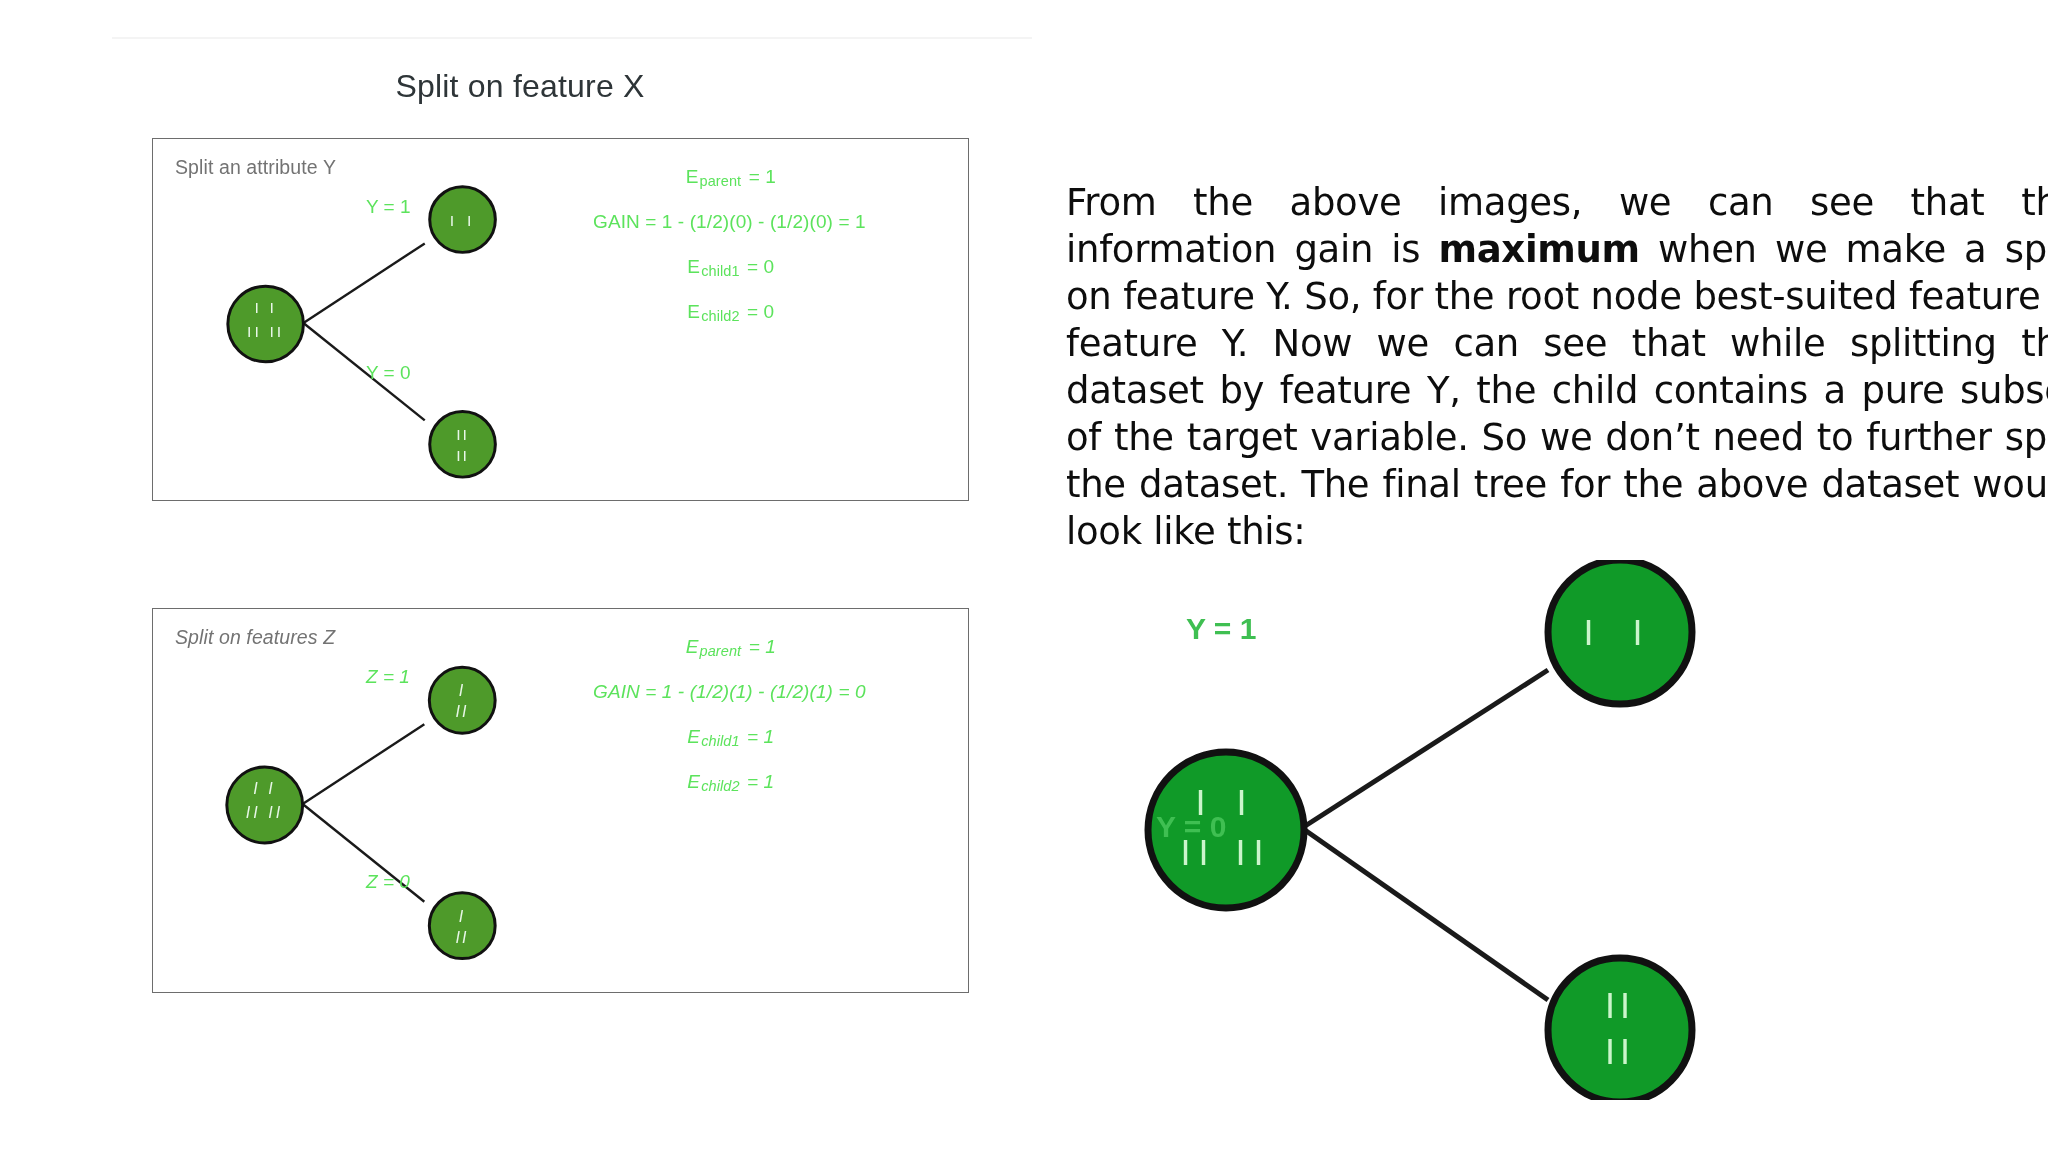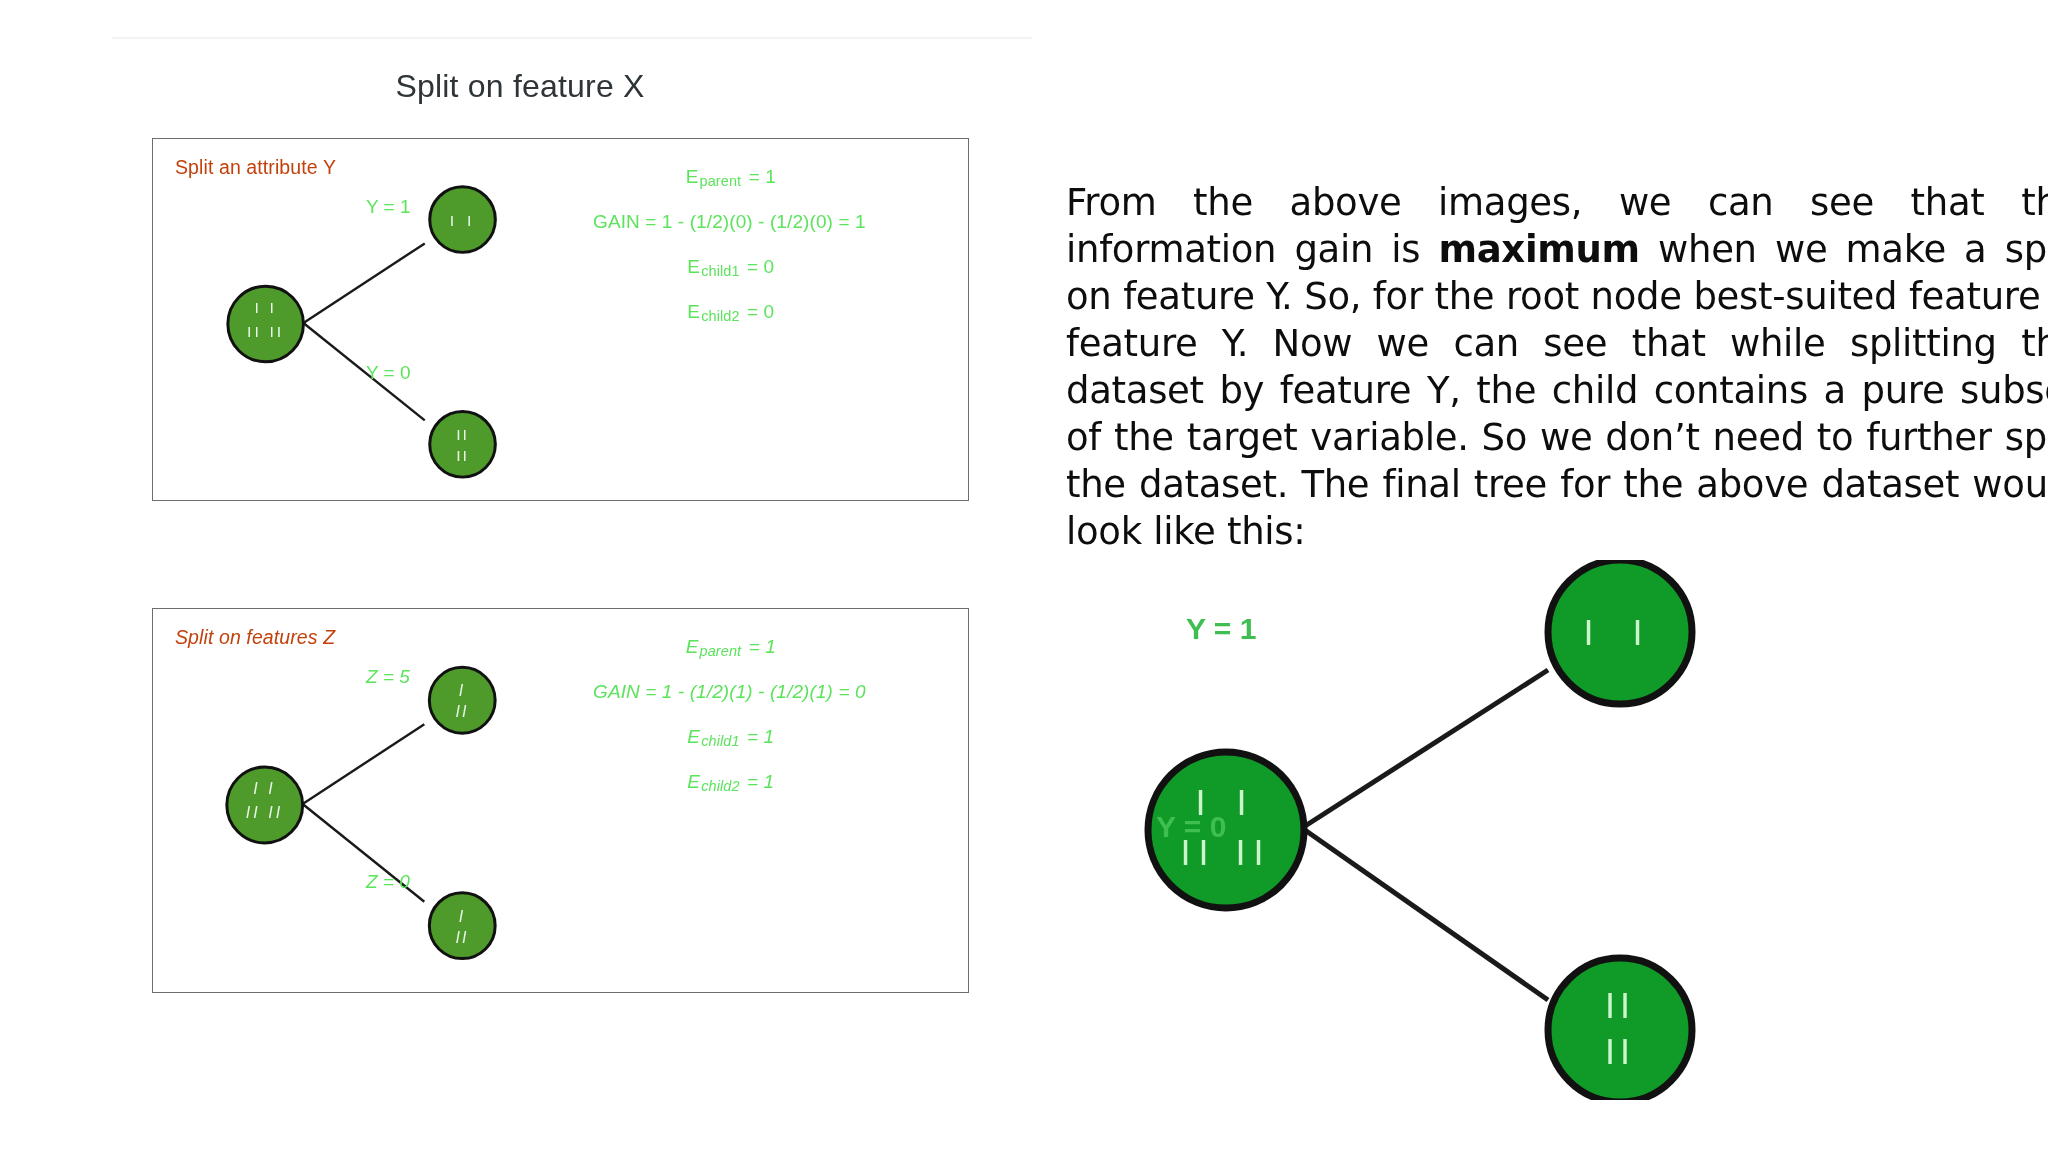--- a/index.html
+++ b/index.html
@@ -39,21 +39,21 @@
     position:absolute;left:152px;width:817px;
     border:1.5px solid #6d6d6d;
     background:#ffffff;
     box-sizing:border-box;
   }
   #panel-1{top:138px;height:363px;}
   #panel-2{top:608px;height:385px;font-style:italic;}
 
   .panel-label{
     position:absolute;left:22px;top:17px;
-    color:#c2410c;
+    color:#737373;
     font-size:19.5px;
     letter-spacing:.1px;
     white-space:nowrap;
     text-align:center;
   }
 
   .panel-svg{position:absolute;left:0;top:0;width:100%;height:100%;}
 
   .formula-block{
     position:absolute;
@@ -164,21 +164,21 @@
           <text x="310" y="98" fill="#e8f7e8" font-size="15" font-family="DejaVu Sans, sans-serif" text-anchor="middle" letter-spacing="2">II</text>
         </g>
 
         <g>
           <ellipse cx="310" cy="307" rx="33" ry="33" fill="#4E9A2A" stroke="#111111" stroke-width="3"></ellipse>
           <text x="310" y="303" fill="#e8f7e8" font-size="15" font-family="DejaVu Sans, sans-serif" text-anchor="middle" letter-spacing="2">I</text>
           <text x="310" y="324" fill="#e8f7e8" font-size="15" font-family="DejaVu Sans, sans-serif" text-anchor="middle" letter-spacing="2">II</text>
         </g>
       </svg>
 
-      <div style="position:absolute;left:213px;top:57px;color:#5ce35c;font-size:19px;white-space:nowrap;">Z = 5</div>
+      <div style="position:absolute;left:213px;top:57px;color:#5ce35c;font-size:19px;white-space:nowrap;">Z = 1</div>
       <div style="position:absolute;left:213px;top:223px;color:#5ce35c;font-size:19px;white-space:nowrap;margin-top:39px;">Z = 0</div>
 
       <div class="formula-block">
         <div class="formula"><span>E</span><span class="sub">parent</span><span> = 1</span></div>
         <div class="formula"><span>GAIN = 1 - (1/2)(1) - (1/2)(1) = 0</span><span class="sub"></span><span></span></div>
         <div class="formula"><span>E</span><span class="sub">child1</span><span> = 1</span></div>
         <div class="formula"><span>E</span><span class="sub">child2</span><span> = 1</span></div>
       </div>
     </div>
 

